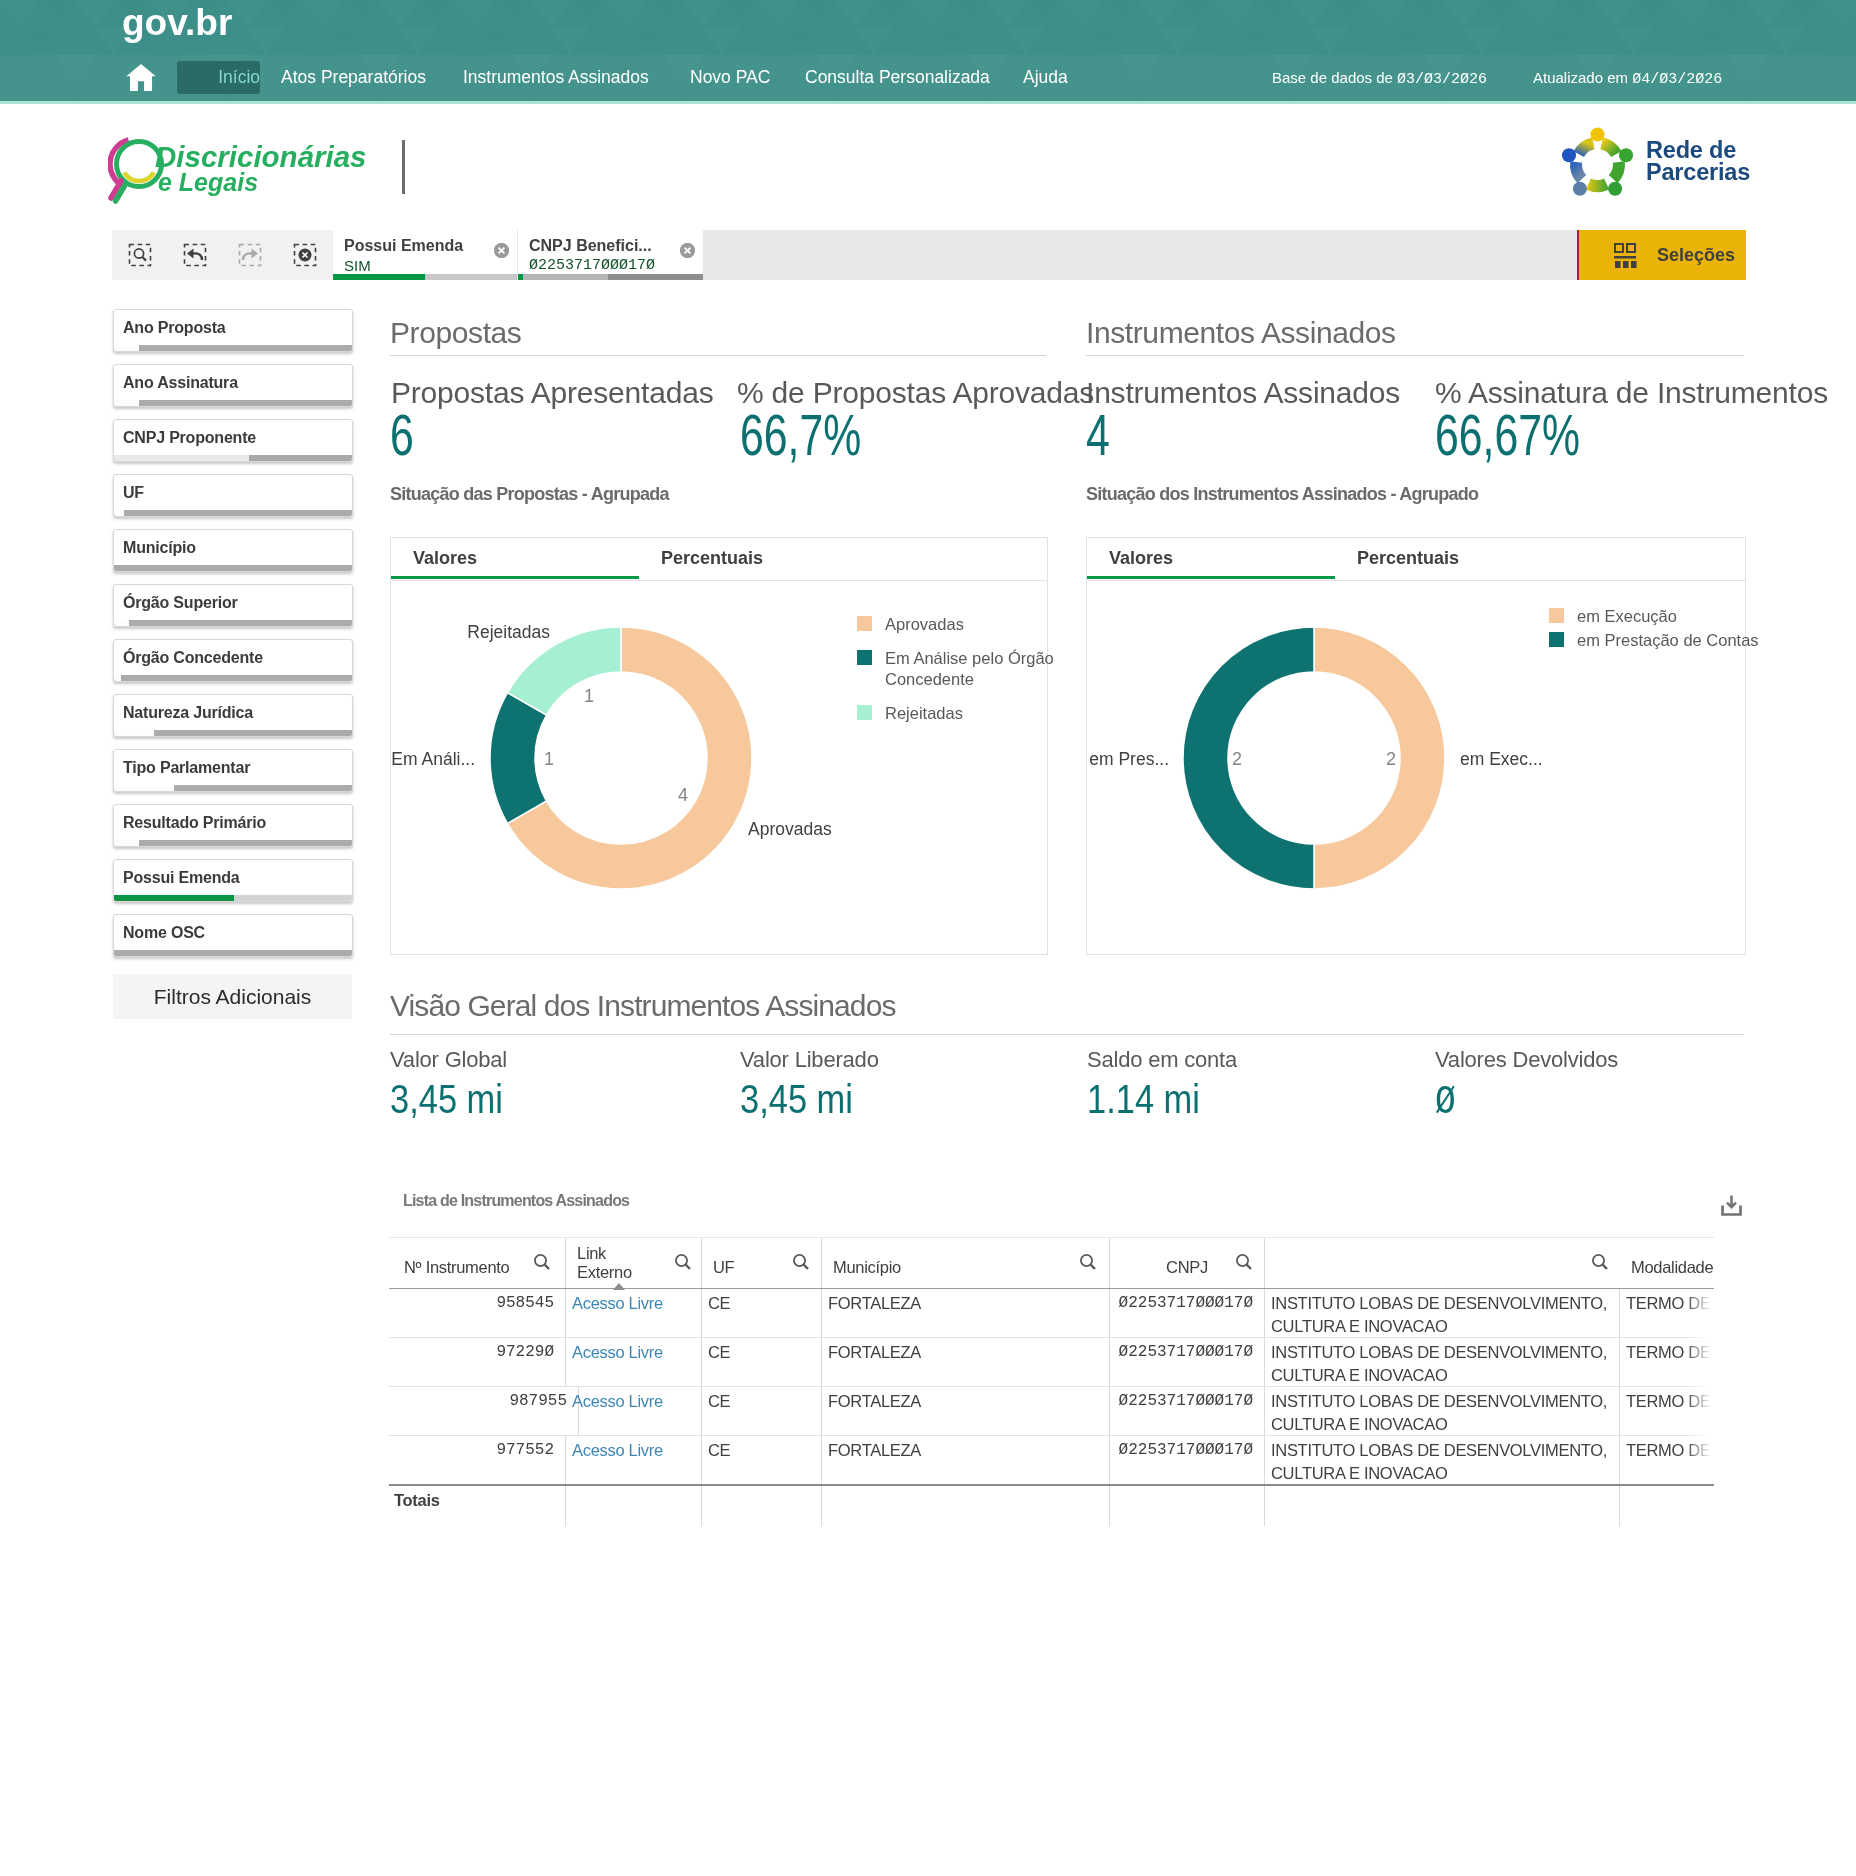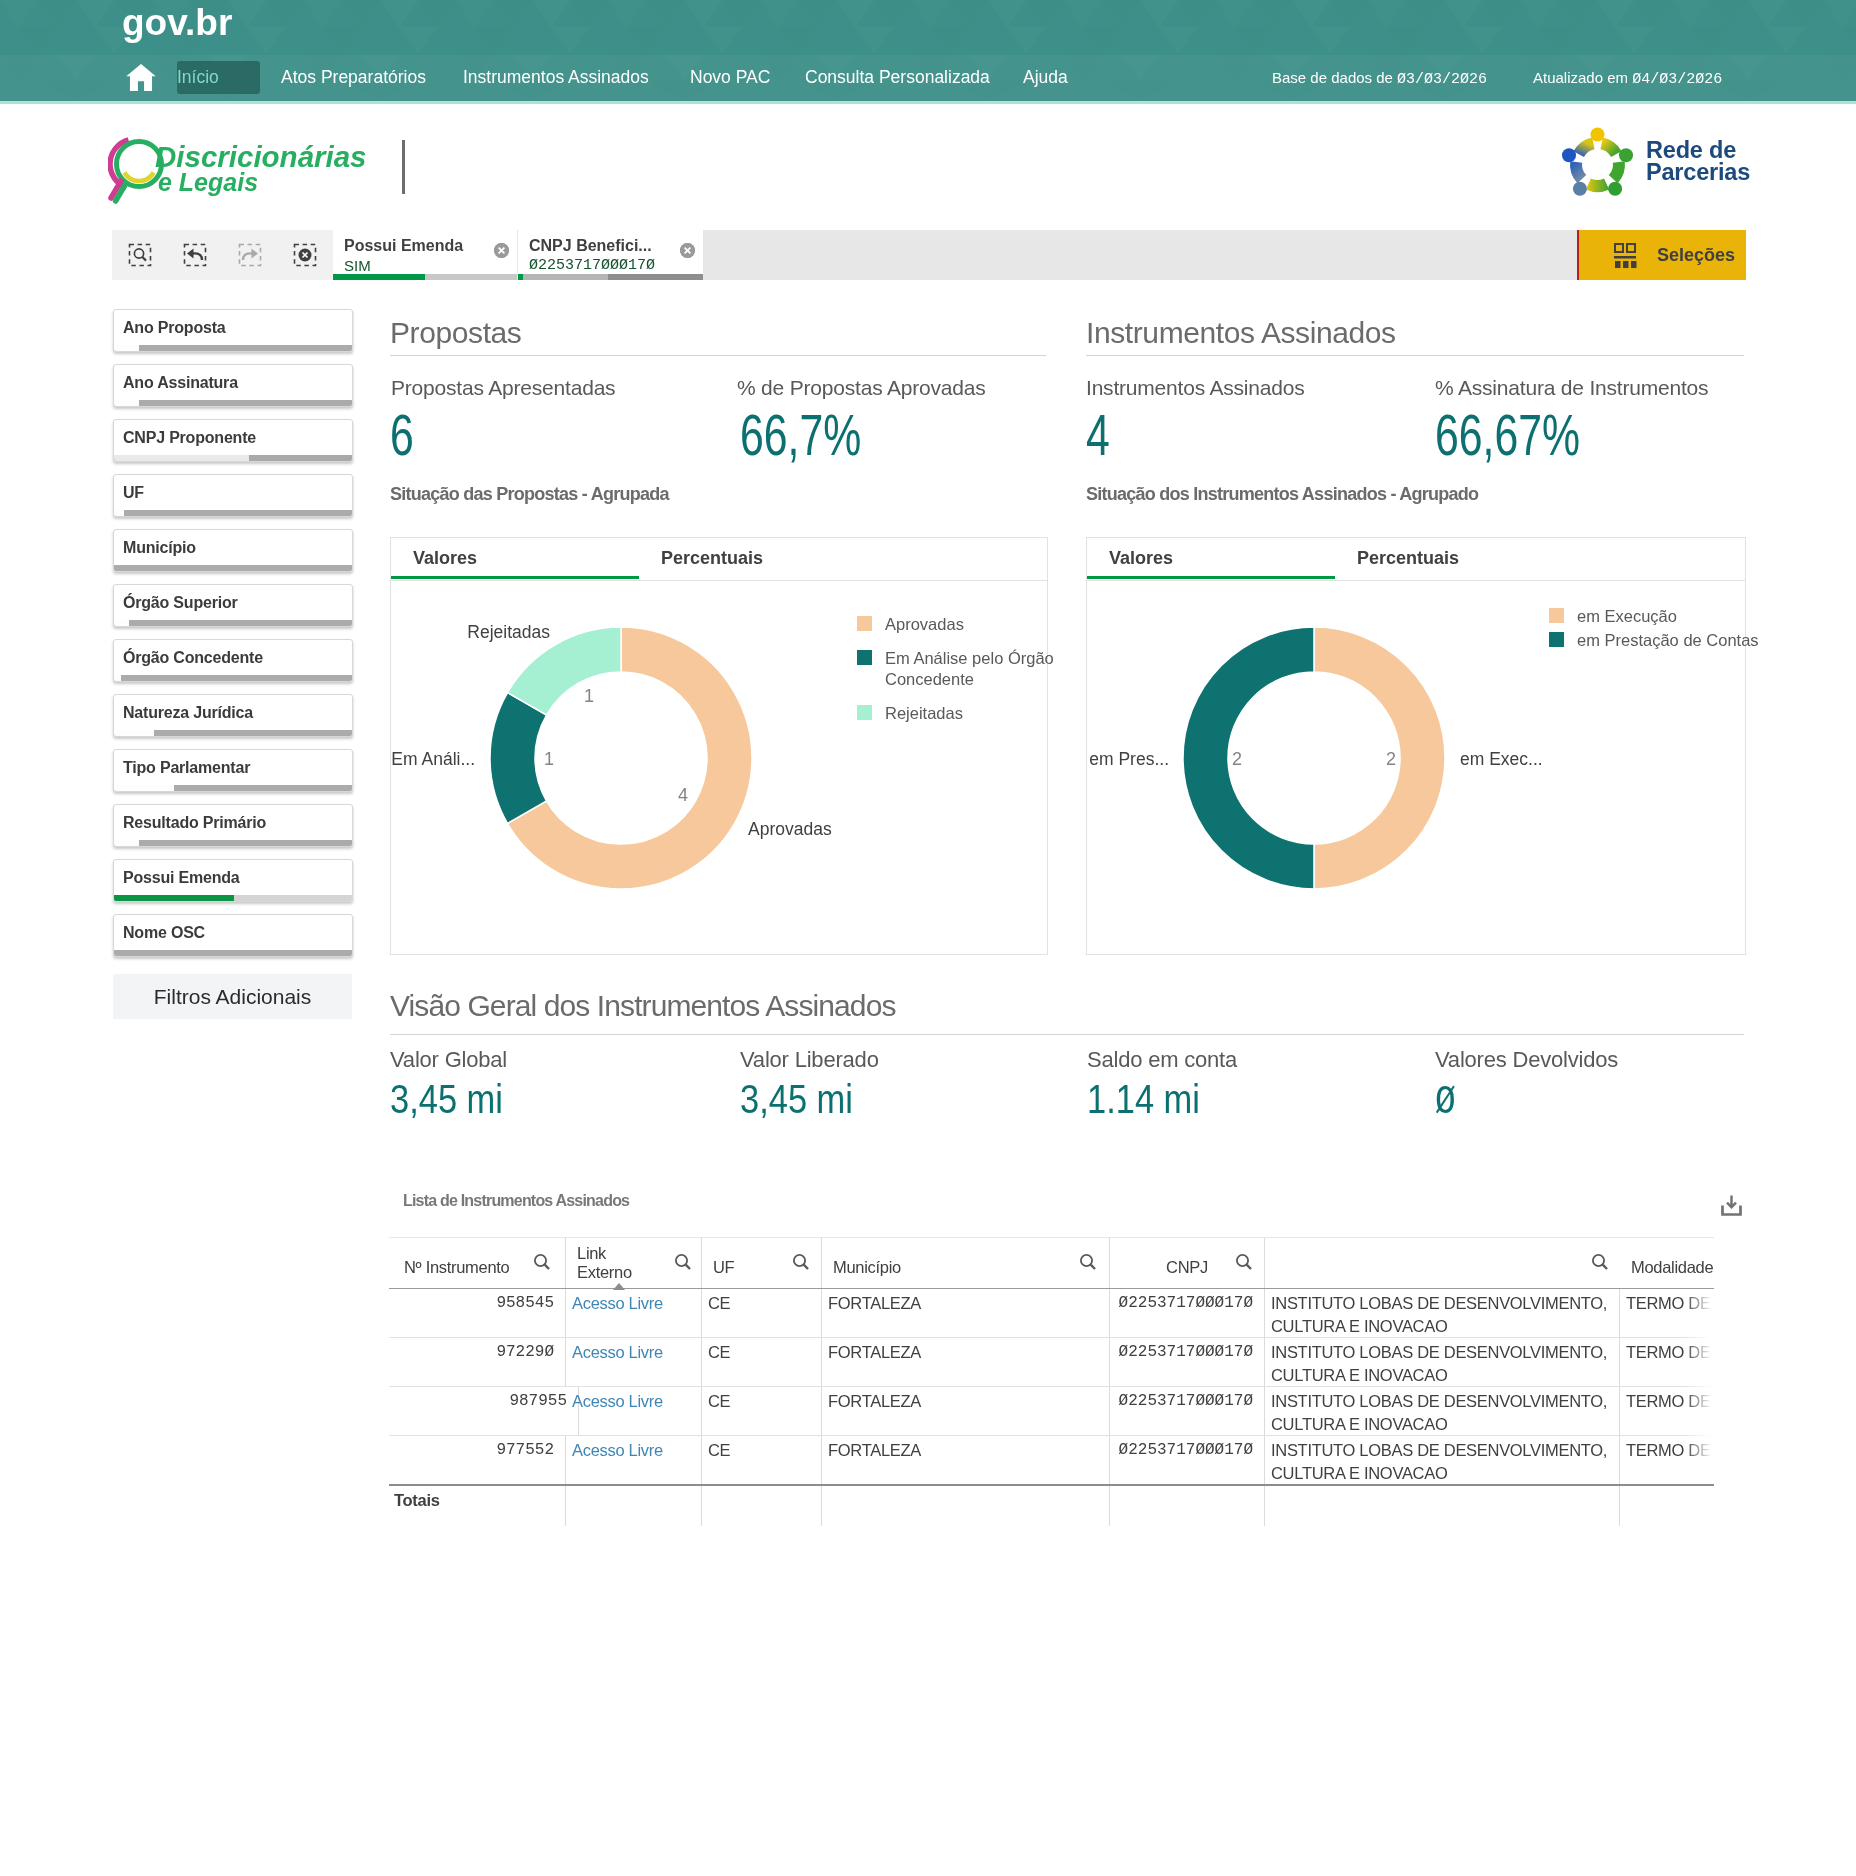--- a/index.html
+++ b/index.html
@@ -7,21 +7,21 @@
   body{width:1856px;height:1876px;background:#fff;font-family:"Liberation Sans",sans-serif;}
   .page{position:relative;width:1856px;height:1876px;overflow:hidden;background:#fff;}
   .abs{position:absolute;}
   .mono{font-family:"Liberation Mono",monospace;}
   
   .hdr{position:absolute;left:0;top:0;width:1856px;height:101px;background:#3d9089;}
   .hdr-accent{position:absolute;left:0;top:101px;width:1856px;height:3px;background:#abe3d5;}
   .govbr{position:absolute;left:122px;top:2px;color:#fff;font-size:37px;font-weight:bold;letter-spacing:0px;}
   .nav{position:absolute;top:61px;left:0;width:100%;height:33px;color:#fff;font-size:17.5px;}
   .nav .item{position:absolute;top:0;height:33px;line-height:33px;white-space:nowrap;}
-  .inicio{position:absolute;left:177px;top:0;width:83px;height:33px;background:#2a6c65;color:#84d8ca;text-align:left;line-height:33px;border-radius:3px;}
+  .inicio{position:absolute;left:177px;top:0;width:83px;height:33px;background:#2a6c65;color:#84d8ca;text-align:right;line-height:33px;border-radius:3px;}
   .hdr-date{position:absolute;top:67px;height:22px;line-height:22px;color:#fff;font-size:15px;white-space:nowrap;}
   .hdr-date .mono{font-size:15px;}
   
   .mgi{position:absolute;right:1205px;top:133px;color:#58585b;text-align:right;white-space:nowrap;}
   .mgi .l1{font-size:14.5px;letter-spacing:2.2px;font-weight:400;margin-bottom:6px;}
   .mgi .l2{font-size:16px;letter-spacing:1.2px;font-weight:bold;margin-bottom:7px;}
   .vdiv{position:absolute;left:402px;top:140px;width:3px;height:54px;background:#6d6d70;}
   .rede-text{position:absolute;left:1646px;top:139px;color:#1c4a7c;font-weight:bold;font-size:23.5px;line-height:22px;letter-spacing:-0.2px;}
   
   .selbar{position:absolute;left:112px;top:230px;width:1632px;height:50px;background:#e7e7e7;}
@@ -34,21 +34,21 @@
   .selecoes .txt{position:absolute;left:78px;top:15px;font-size:18px;font-weight:bold;color:#404040;}
   
   .fbtn{position:absolute;left:113px;width:238px;height:41px;background:#fff;border:1px solid #d8d8d8;border-radius:3px;box-shadow:0 2px 3px rgba(0,0,0,0.22);overflow:hidden;}
   .fbtn .lbl{position:absolute;left:9px;top:9px;font-size:16px;letter-spacing:-0.2px;font-weight:bold;color:#3b3b3b;}
   .fbtn .bar{position:absolute;left:0;bottom:0;width:100%;height:6px;background:#ababab;}
   .fbtn .bar i{position:absolute;left:0;top:0;height:6px;display:block;}
   .filtros{position:absolute;left:113px;top:974px;width:239px;height:45px;background:#f3f4f6;color:#2b2b2b;font-size:21px;text-align:center;line-height:45px;}
   
   .sect-title{position:absolute;color:#6b6b6b;font-size:30px;font-weight:400;letter-spacing:-0.4px;white-space:nowrap;}
   .sect-rule{position:absolute;height:1px;background:#d4d4d4;}
-  .kpi-lbl{position:absolute;color:#595959;font-size:21px;letter-spacing:-0.2px;white-space:nowrap;}
+  .kpi-lbl{position:absolute;color:#595959;font-size:30px;letter-spacing:-0.2px;white-space:nowrap;}
   .kpi-val{position:absolute;color:#0d7070;font-size:57px;white-space:nowrap;}
   .kpi-val .sqz{display:inline-block;transform:scaleX(0.75);transform-origin:0 0;}
   .kpi-val2{position:absolute;color:#0d7070;font-size:41px;white-space:nowrap;}
   .kpi-val2 .sqz2{display:inline-block;transform:scaleX(0.84);transform-origin:0 0;}
   .sub-title{position:absolute;color:#6b6b6b;font-size:18px;font-weight:bold;letter-spacing:-0.75px;white-space:nowrap;}
   .chartbox{position:absolute;background:#fff;border:1px solid #e2e2e2;}
   .chartbox .tabs{position:absolute;left:0;top:0;right:0;height:42px;border-bottom:1px solid #e2e2e2;}
   .chartbox .tab{position:absolute;top:0;height:41px;font-size:18px;font-weight:bold;color:#404040;line-height:41px;padding-left:22px;box-sizing:border-box;}
   .chartbox .tab.active{border-bottom:3px solid #009845;}
   .dlabel{position:absolute;font-size:17.5px;color:#404040;white-space:nowrap;}

